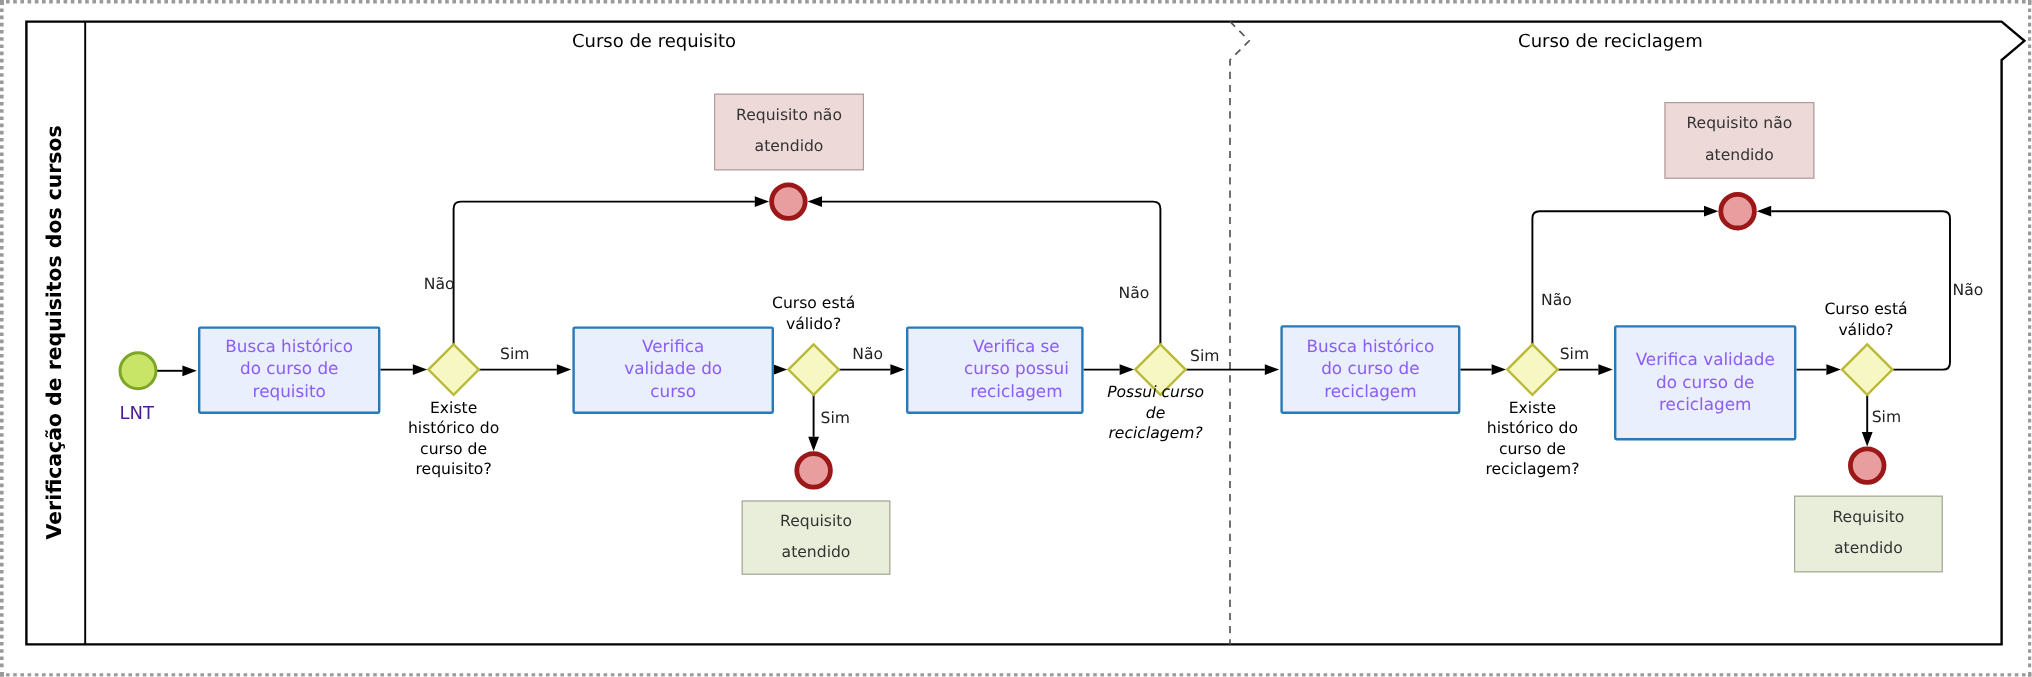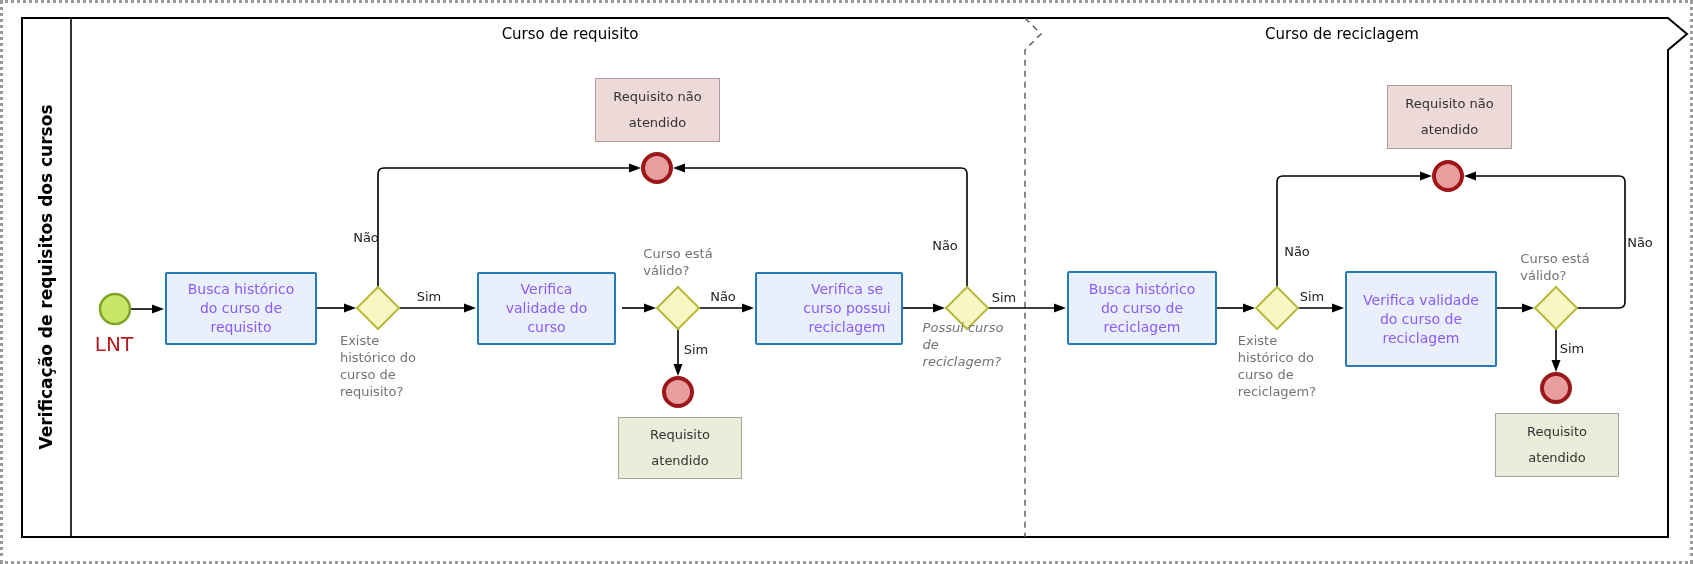--- a/index.html
+++ b/index.html
@@ -42,29 +42,29 @@
     font-size:14px; line-height:19px; color:#8b5cf6; white-space:pre-line;
   }
   .ann{
     position:absolute; box-sizing:border-box;
     display:flex; align-items:center; justify-content:center; text-align:center;
     font-size:13px; line-height:26px; color:#333; white-space:pre-line;
   }
   .ann-neg{background:var(--ann-neg-fill); border:1.5px solid var(--ann-neg-border);}
   .ann-pos{background:var(--ann-pos-fill); border:1.5px solid var(--ann-pos-border);}
   .glabel{
-    position:absolute; transform:translateX(-50%); text-align:left;
-    font-size:13px; line-height:17px; color:#737373; white-space:pre-line;
+    position:absolute; transform:translateX(-50%); text-align:center;
+    font-size:13px; line-height:17px; color:#000000; white-space:pre-line;
   }
   .elabel{
     position:absolute; transform:translate(-50%,-50%); font-size:13px; color:#222;
     white-space:nowrap;
   }
   .node-label{
-    position:absolute; transform:translate(-50%,-50%); font-size:20px; color:#b91c1c;
+    position:absolute; transform:translate(-50%,-50%); font-size:15px; color:#4c1d95;
     white-space:nowrap;
   }
 </style>
 </head>
 <body>
 
 <div class="canvas">
 
   <svg class="layer" width="1693" height="564" viewBox="0 0 1693 564">
 
@@ -115,27 +115,27 @@
     <circle class="end-ev" cx="1556" cy="388" r="14"></circle>
 
     <polygon class="gw" points="378,287 399,308 378,329 357,308"></polygon>
     <polygon class="gw" points="678,287 699,308 678,329 657,308"></polygon>
     <polygon class="gw" points="967,287 988,308 967,329 946,308"></polygon>
     <polygon class="gw" points="1277,287 1298,308 1277,329 1256,308"></polygon>
     <polygon class="gw" points="1556,287 1577,308 1556,329 1535,308"></polygon>
   </svg>
 
   <div class="pool-title">Verificação de requisitos dos cursos</div>
-  <div class="phase-label" style="left:570px; top:34px;">Curso de requisito</div>
+  <div class="phase-label" style="left:545px; top:34px;">Curso de requisito</div>
   <div class="phase-label" style="left:1342px; top:34px;">Curso de reciclagem</div>
 
   <div class="task" style="left:165px; top:272px; width:152px; height:73px;">Busca histórico
 do curso de
 requisito</div>
-  <div class="task" style="left:477px; top:272px; width:139px; height:73px;">Verifica
+  <div class="task" style="left:477px; top:272px; width:168px; height:73px;">Verifica
 validade do
 curso</div>
   <div class="task" style="left:755px; top:272px; width:148px; height:73px;padding-left:36px;">Verifica se
 curso possui
 reciclagem</div>
   <div class="task" style="left:1067px; top:271px; width:150px; height:74px;">Busca histórico
 do curso de
 reciclagem</div>
   <div class="task" style="left:1345px; top:271px; width:152px; height:96px;">Verifica validade
 do curso de

